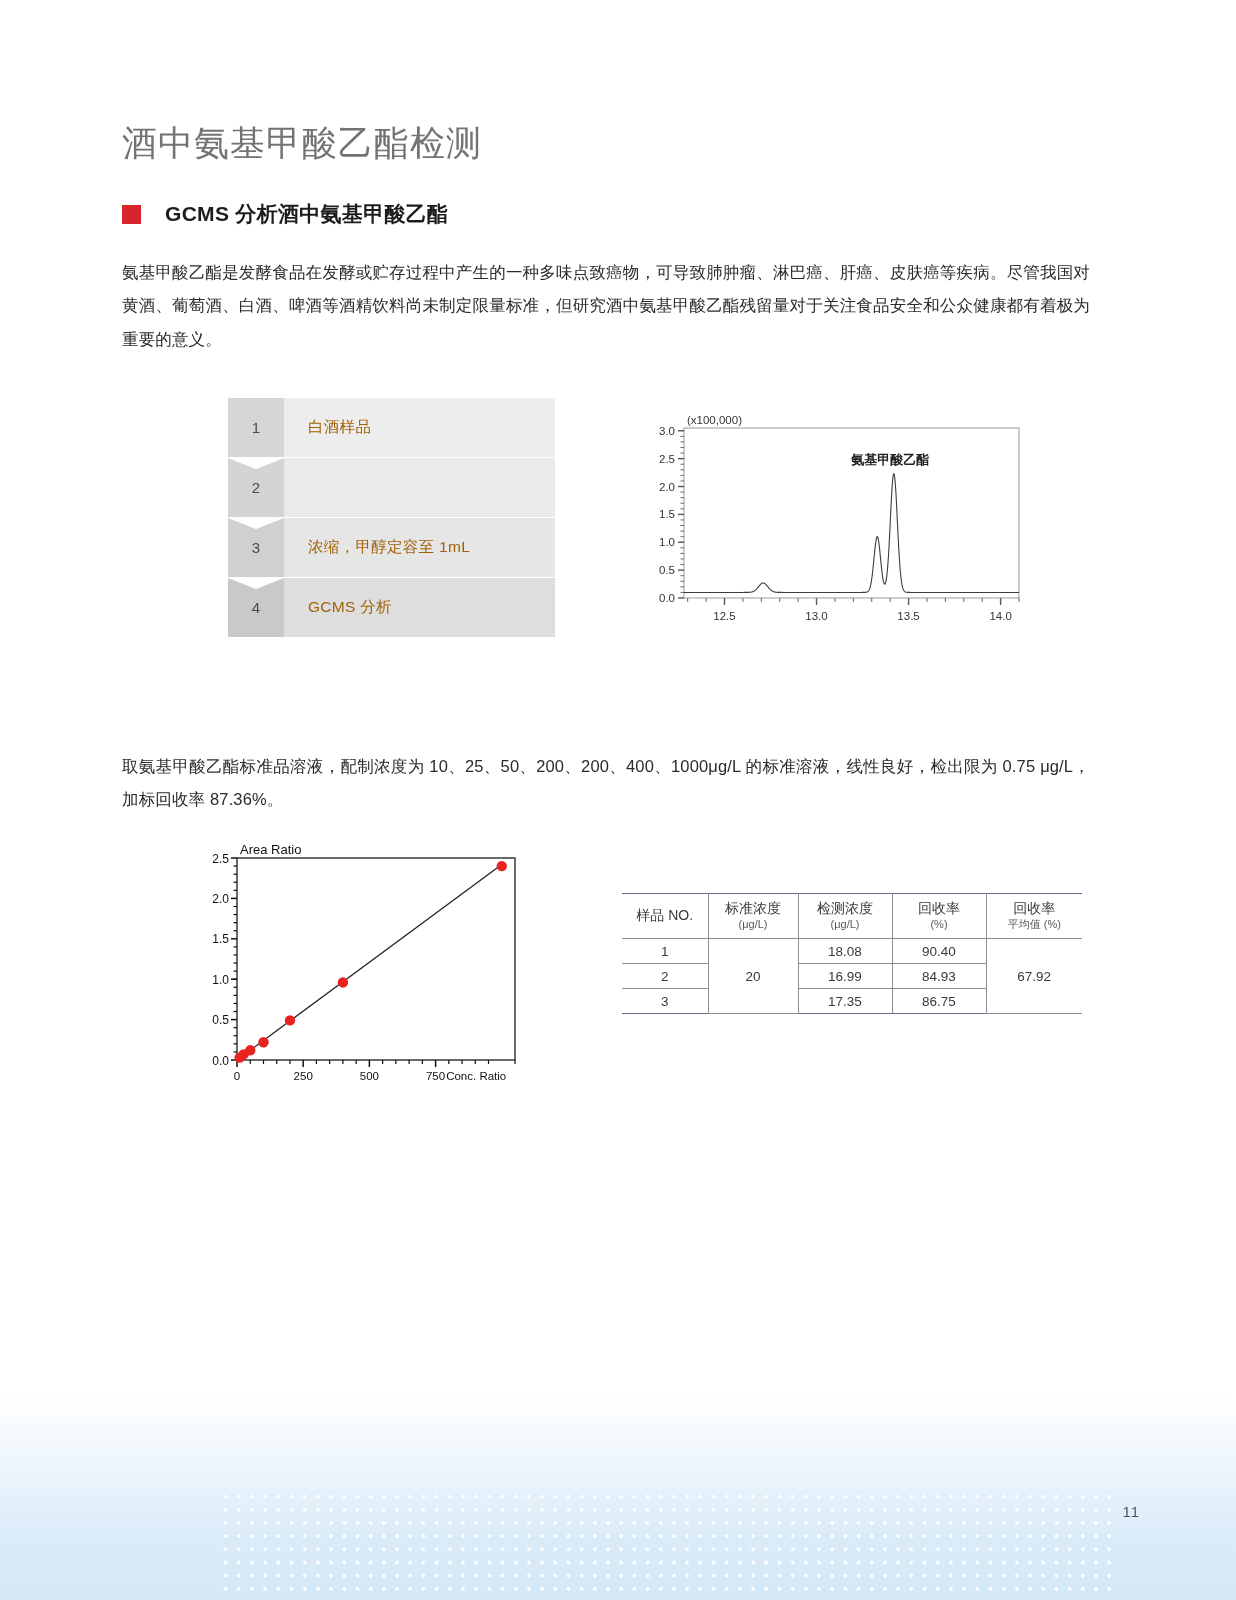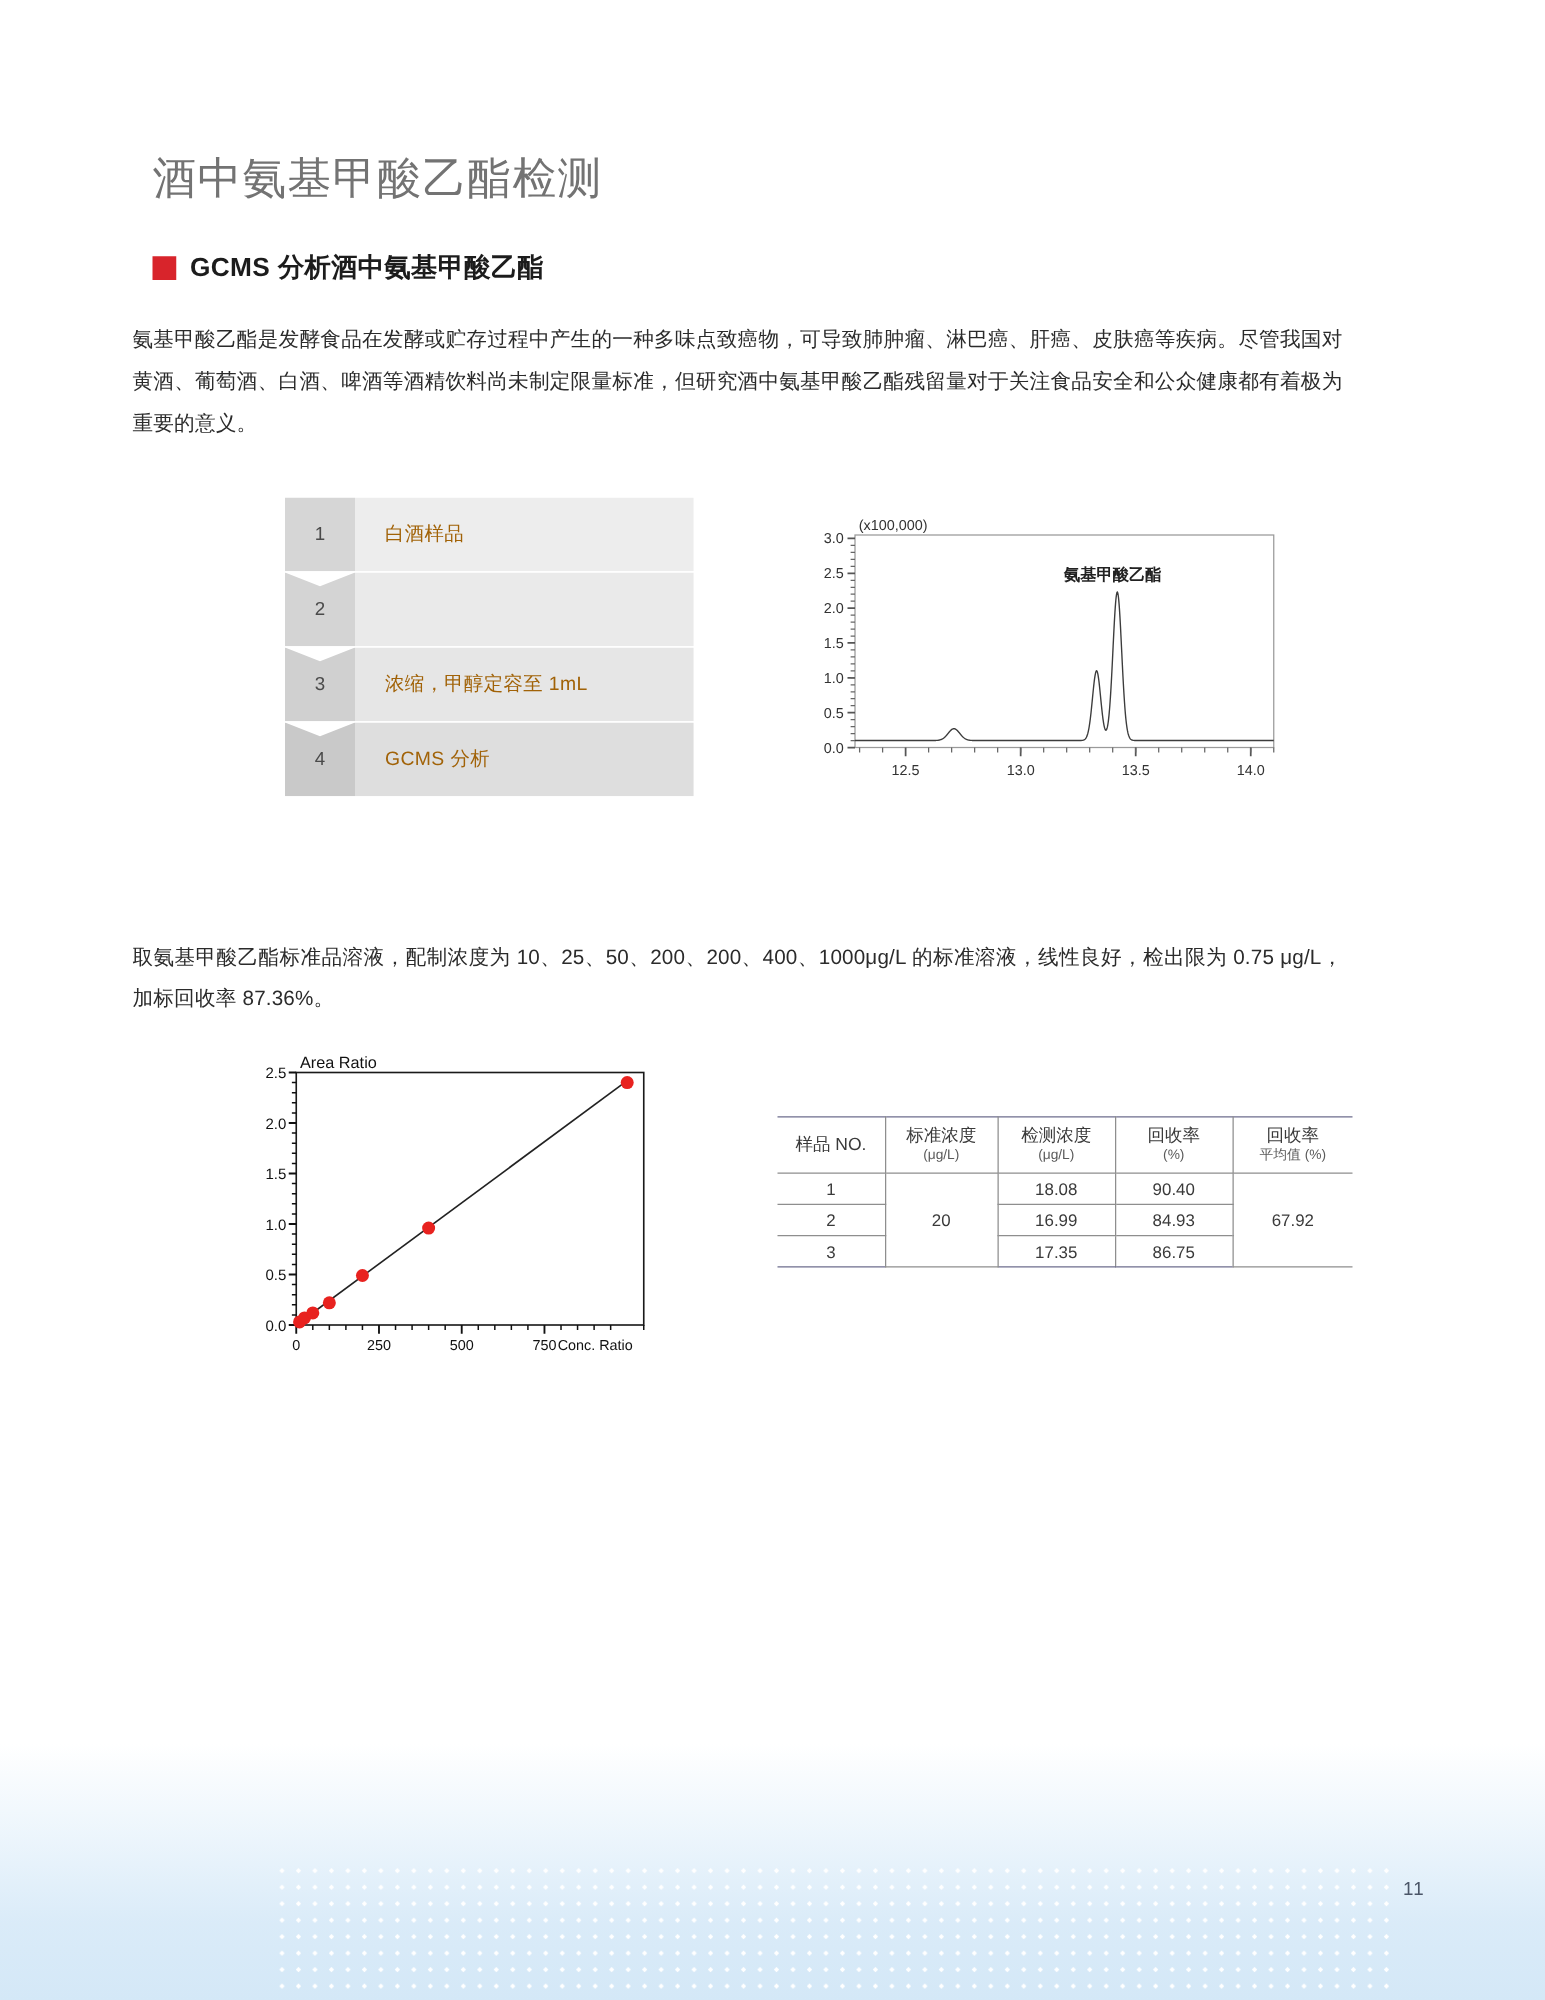--- a/index.html
+++ b/index.html
@@ -15,32 +15,32 @@
   .page { position:absolute; inset:0; background:#fff;border-radius:29px; }
 
   
   .title {
     position:absolute; left:122px; top:124px;
     font-size:35px; color:#737373; letter-spacing:1px;
     font-weight:400; line-height:1.1;
   }
   .subhead {
     position:absolute; left:122px; top:200px;
-    display:flex; align-items:center; gap:11px;
+    display:flex; align-items:center; gap:24px;
   }
   .subhead .bullet {
     width:19px; height:19px; background:#d8242b; display:block;
   }
   .subhead .sub-text {
     font-size:21px; color:#1c1c1c; font-weight:700; letter-spacing:.3px;
   }
 
   
   .para {
-    position:absolute; left:106px; width:968px;
+    position:absolute; left:122px; width:968px;
     font-size:16.5px; color:#2b2b2b; line-height:2.03;
     text-align:justify; letter-spacing:.15px;
   }
   #para1 { top:256px; }
   #para2 { top:750px; }
 
   
   .flow { position:absolute; left:228px; top:398px; width:327px; }
   .flow-step {
     position:relative; height:59px; margin-bottom:1px;

